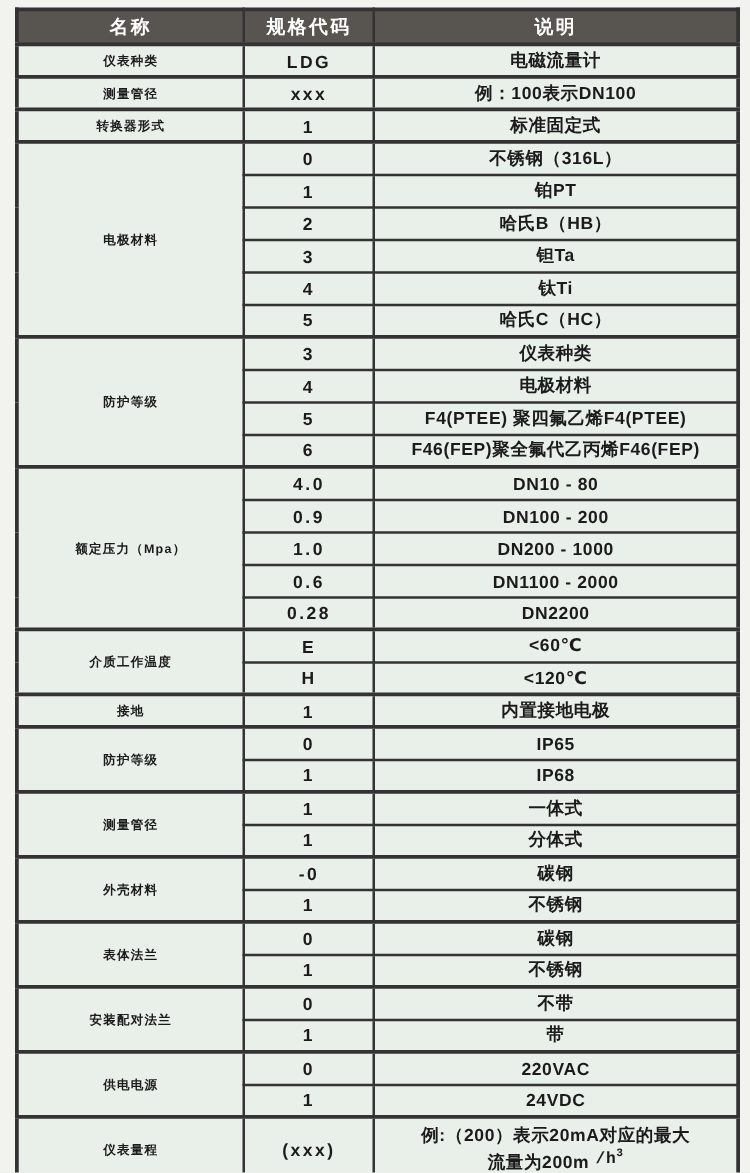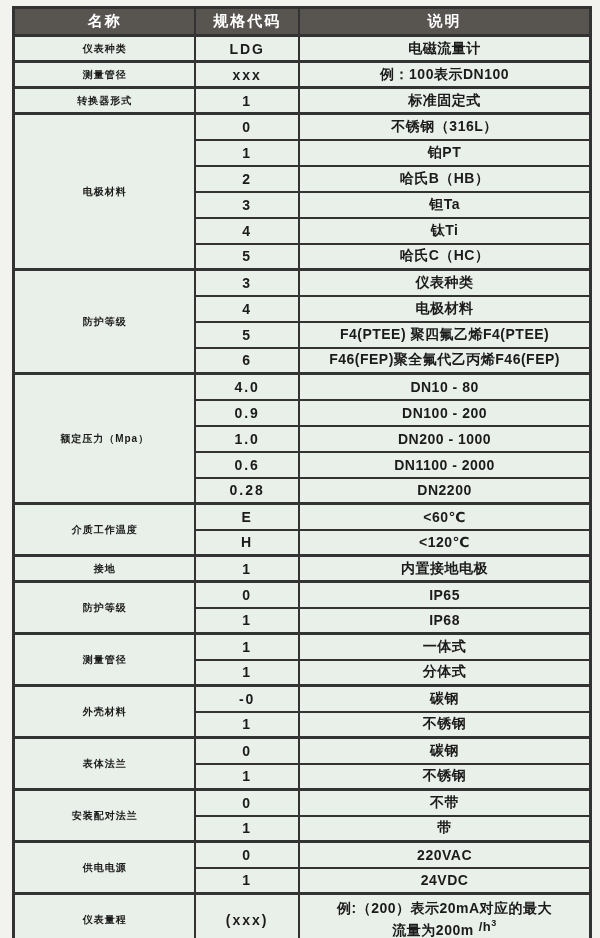--- a/index.html
+++ b/index.html
@@ -58,20 +58,21 @@
   td.name-cell{ font-size:10px; letter-spacing:1px; }
   td.code-cell{ letter-spacing:2px;margin-top:36px; }
   td.desc-cell{ letter-spacing:0.5px; }
   tr.tall-row{ height:52px; }
   tr.tall-row td.desc-cell{ white-space:normal; line-height:1.55; }
   .unit-raised{
     position:relative;
     top:-4px;
     margin-left:5px;
     font-size:13px;
+    font-family:Liberation Mono, monospace;
   }
   .unit-raised sup{
     font-size:9px;
     vertical-align:super;
     line-height:0;
   }
 </style>
 </head>
 <body>
 

